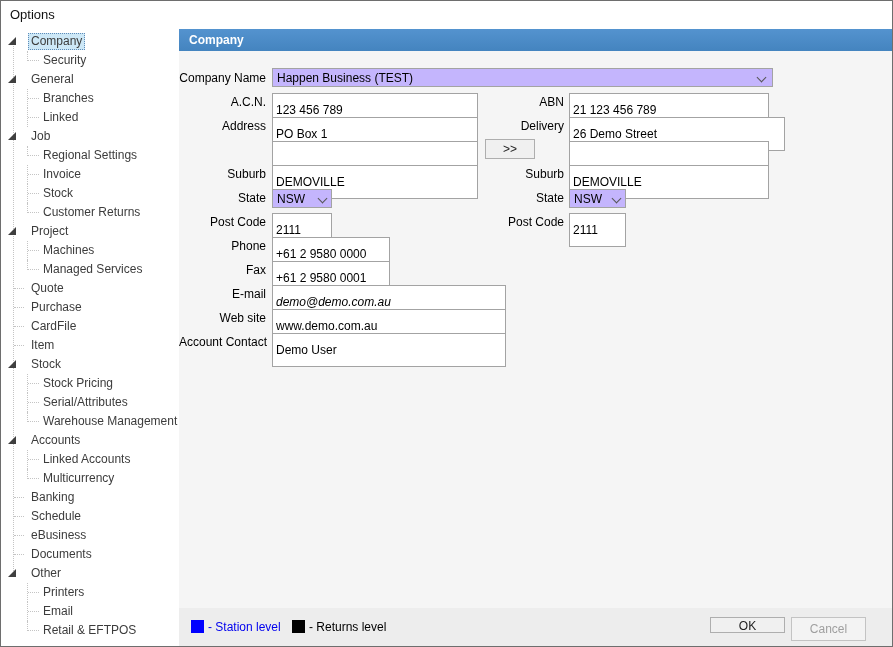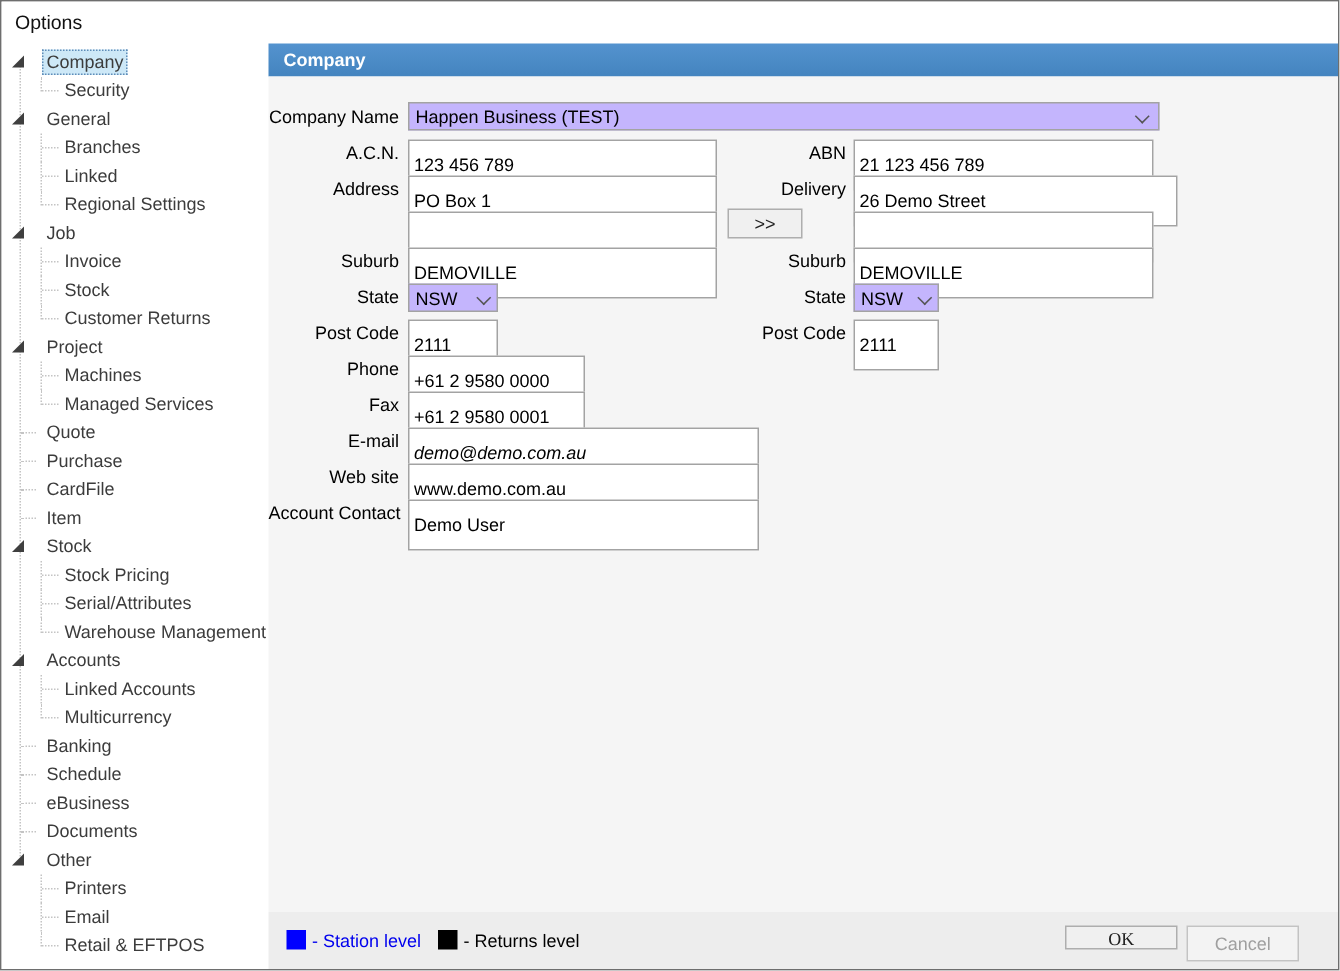--- a/index.html
+++ b/index.html
@@ -52,22 +52,22 @@
     <span class="title">Options</span>
   </div>
 
   <div class="tree">
     <div class="rootline"></div>
   <div class="tree-item root selected"><span class="expander"></span><span class="lbl">Company</span></div>
       <div class="tree-item child last"><span class="lbl">Security</span></div>
       <div class="tree-item root"><span class="expander"></span><span class="lbl">General</span></div>
       <div class="tree-item child"><span class="lbl">Branches</span></div>
       <div class="tree-item child"><span class="lbl">Linked</span></div>
+      <div class="tree-item root"><span class="expander"></span><span class="lbl">Job</span></div>
       <div class="tree-item child last"><span class="lbl">Regional Settings</span></div>
-      <div class="tree-item root"><span class="expander"></span><span class="lbl">Job</span></div>
       <div class="tree-item child"><span class="lbl">Invoice</span></div>
       <div class="tree-item child"><span class="lbl">Stock</span></div>
       <div class="tree-item child last"><span class="lbl">Customer Returns</span></div>
       <div class="tree-item root"><span class="expander"></span><span class="lbl">Project</span></div>
       <div class="tree-item child"><span class="lbl">Machines</span></div>
       <div class="tree-item child last"><span class="lbl">Managed Services</span></div>
       <div class="tree-item root nochild"><span class="lbl">Quote</span></div>
       <div class="tree-item root nochild"><span class="lbl">Purchase</span></div>
       <div class="tree-item root nochild"><span class="lbl">CardFile</span></div>
       <div class="tree-item root nochild"><span class="lbl">Item</span></div>
@@ -149,17 +149,17 @@
       <div class="flabel" style="left:0;width:87px;top:282px;">Account Contact</div>
       <input class="tinput" style="left: 93px; top: 282px; width: 234px;" value="Demo User">
     </div>
 
     <div class="panel-footer">
       <span class="sq" style="left: 12px; top: 12px; background-color: rgb(0, 0, 255);"></span>
       <span class="legend-text" style="left:29px;top:12px;color:#0000ee;">- Station level</span>
       <span class="sq" style="left: 113px; top: 12px; background-color: rgb(0, 0, 0);"></span>
       <span class="legend-text" style="left:130px;top:12px;color:#000;">- Returns level</span>
 
-      <button class="btn" style="left:531px;top:9px;width:75px;height:16px;font-family:Liberation Serif, serif;">OK</button>
+      <button class="btn" style="left:531px;top:9px;width:75px;height:16px;">OK</button>
       <button class="btn disabled" style="left:612px;top:9px;width:75px;height:24px;">Cancel</button>
     </div>
   </div>
 </div>
 
 </body></html>

